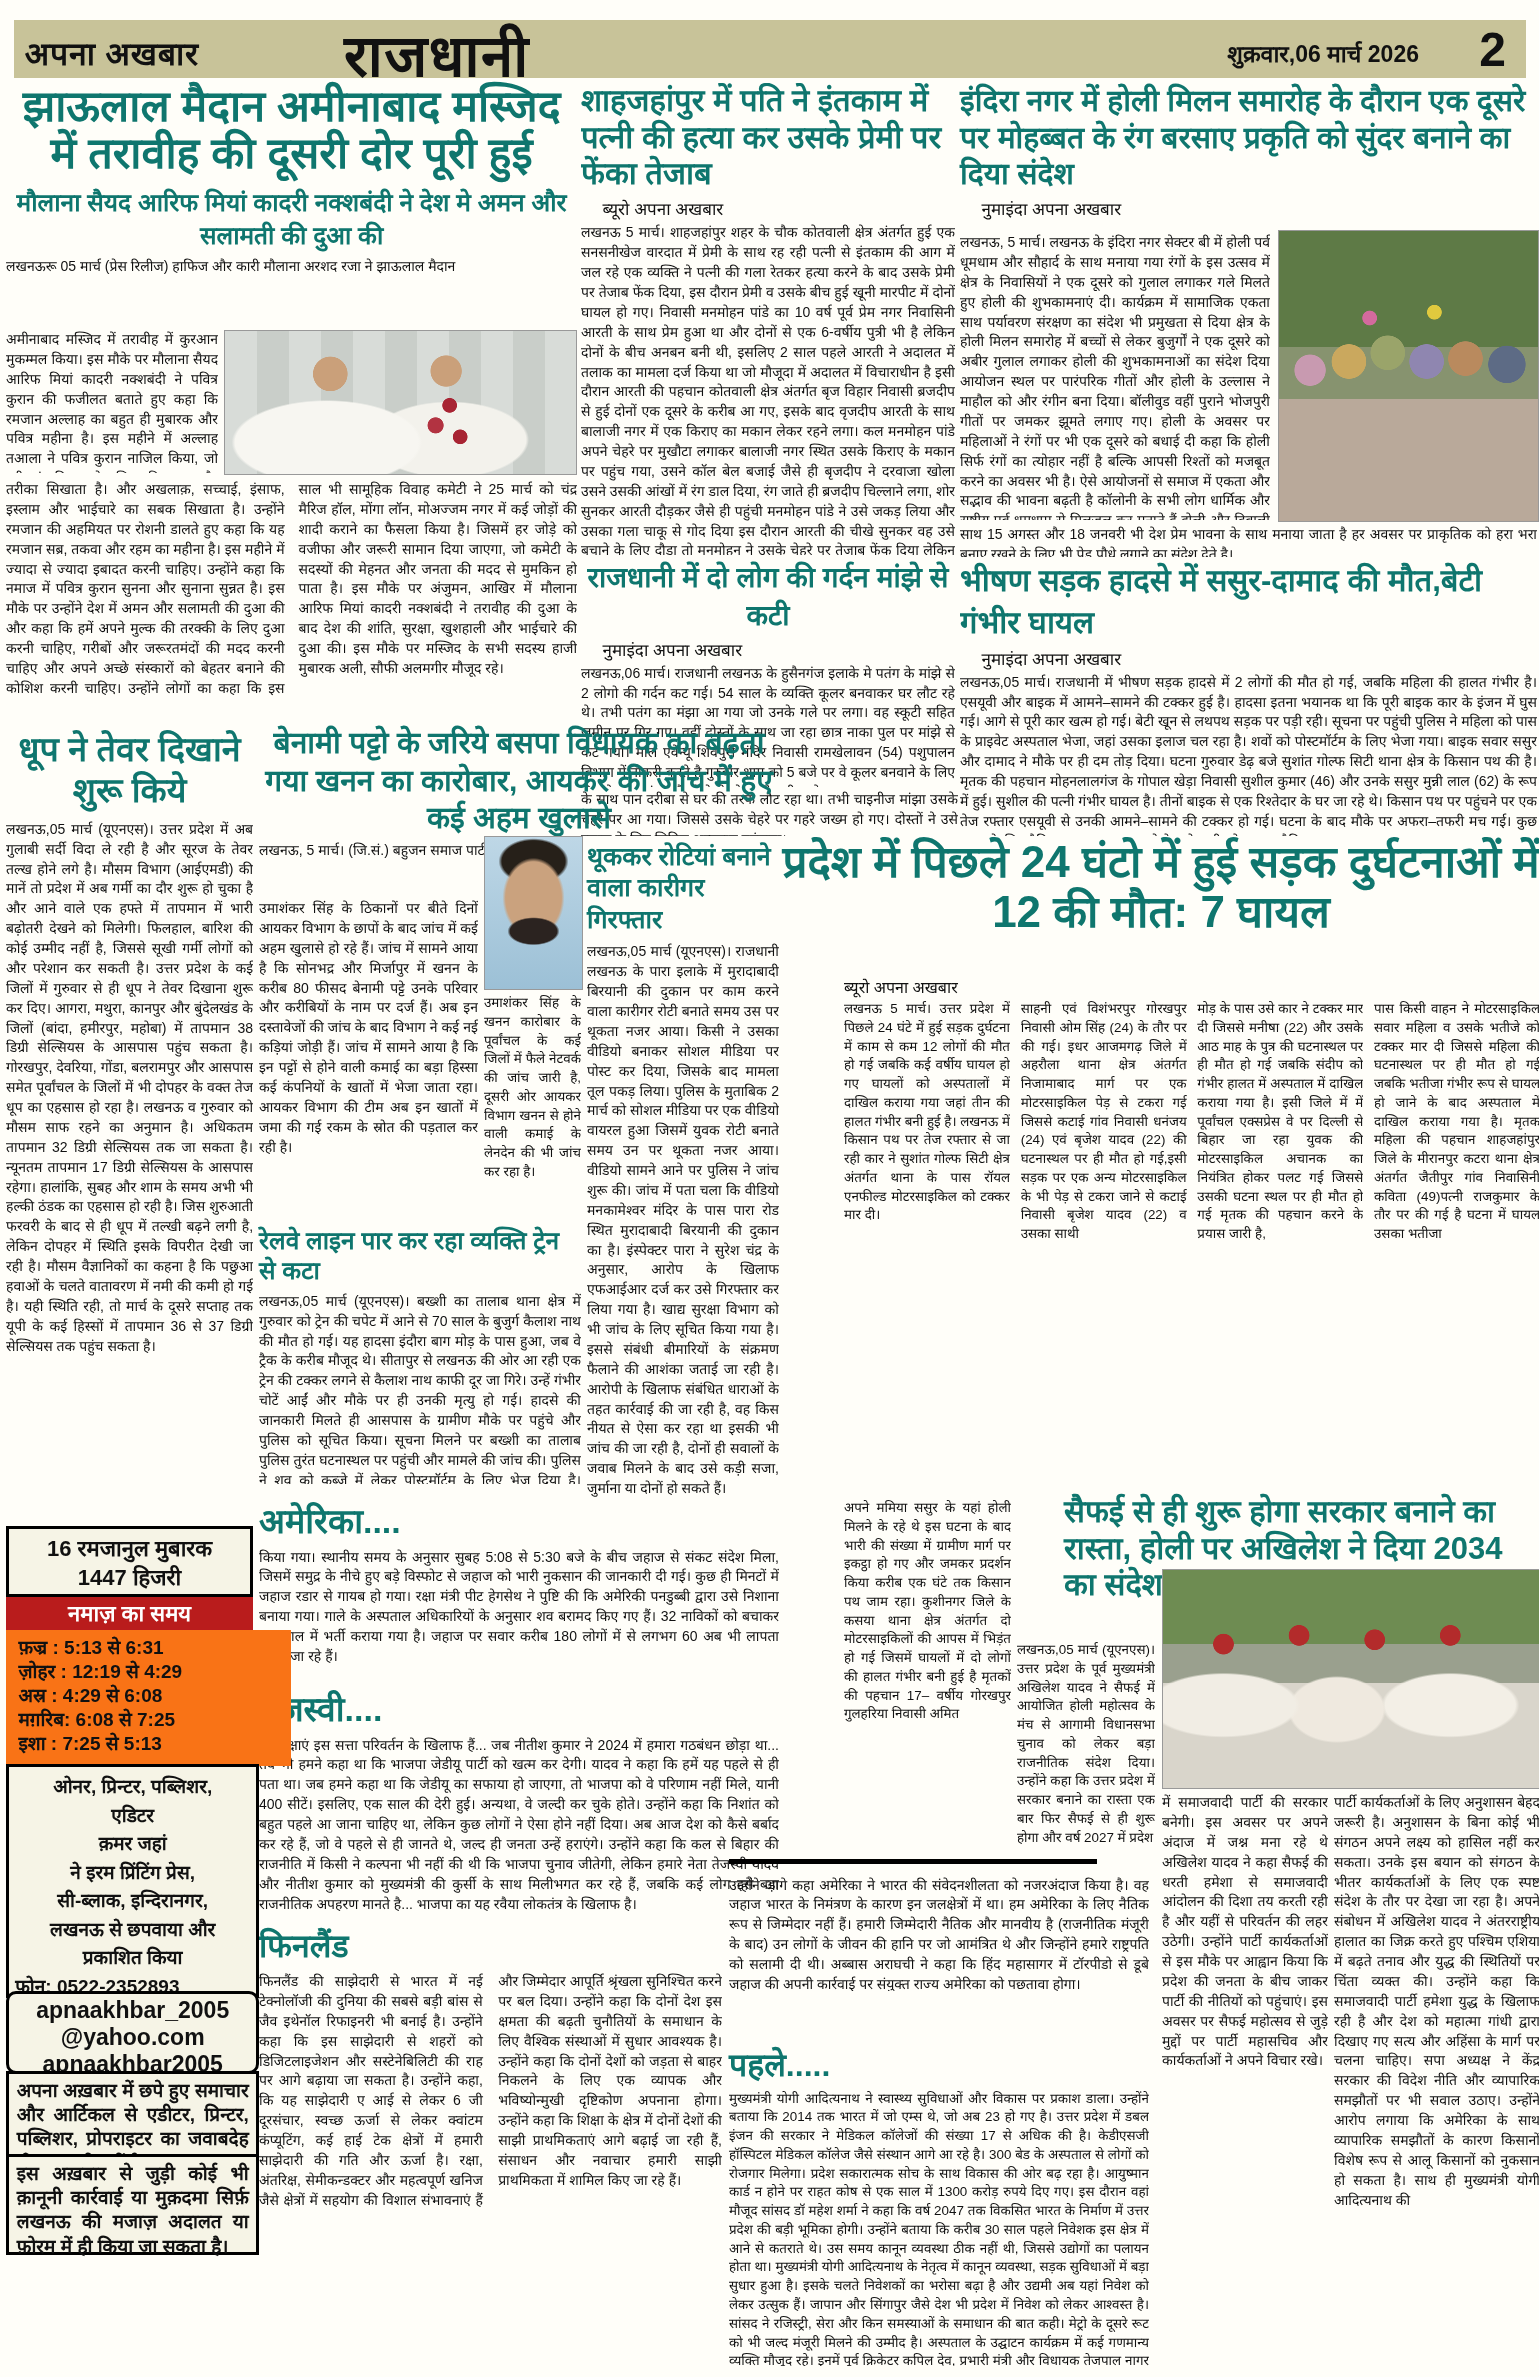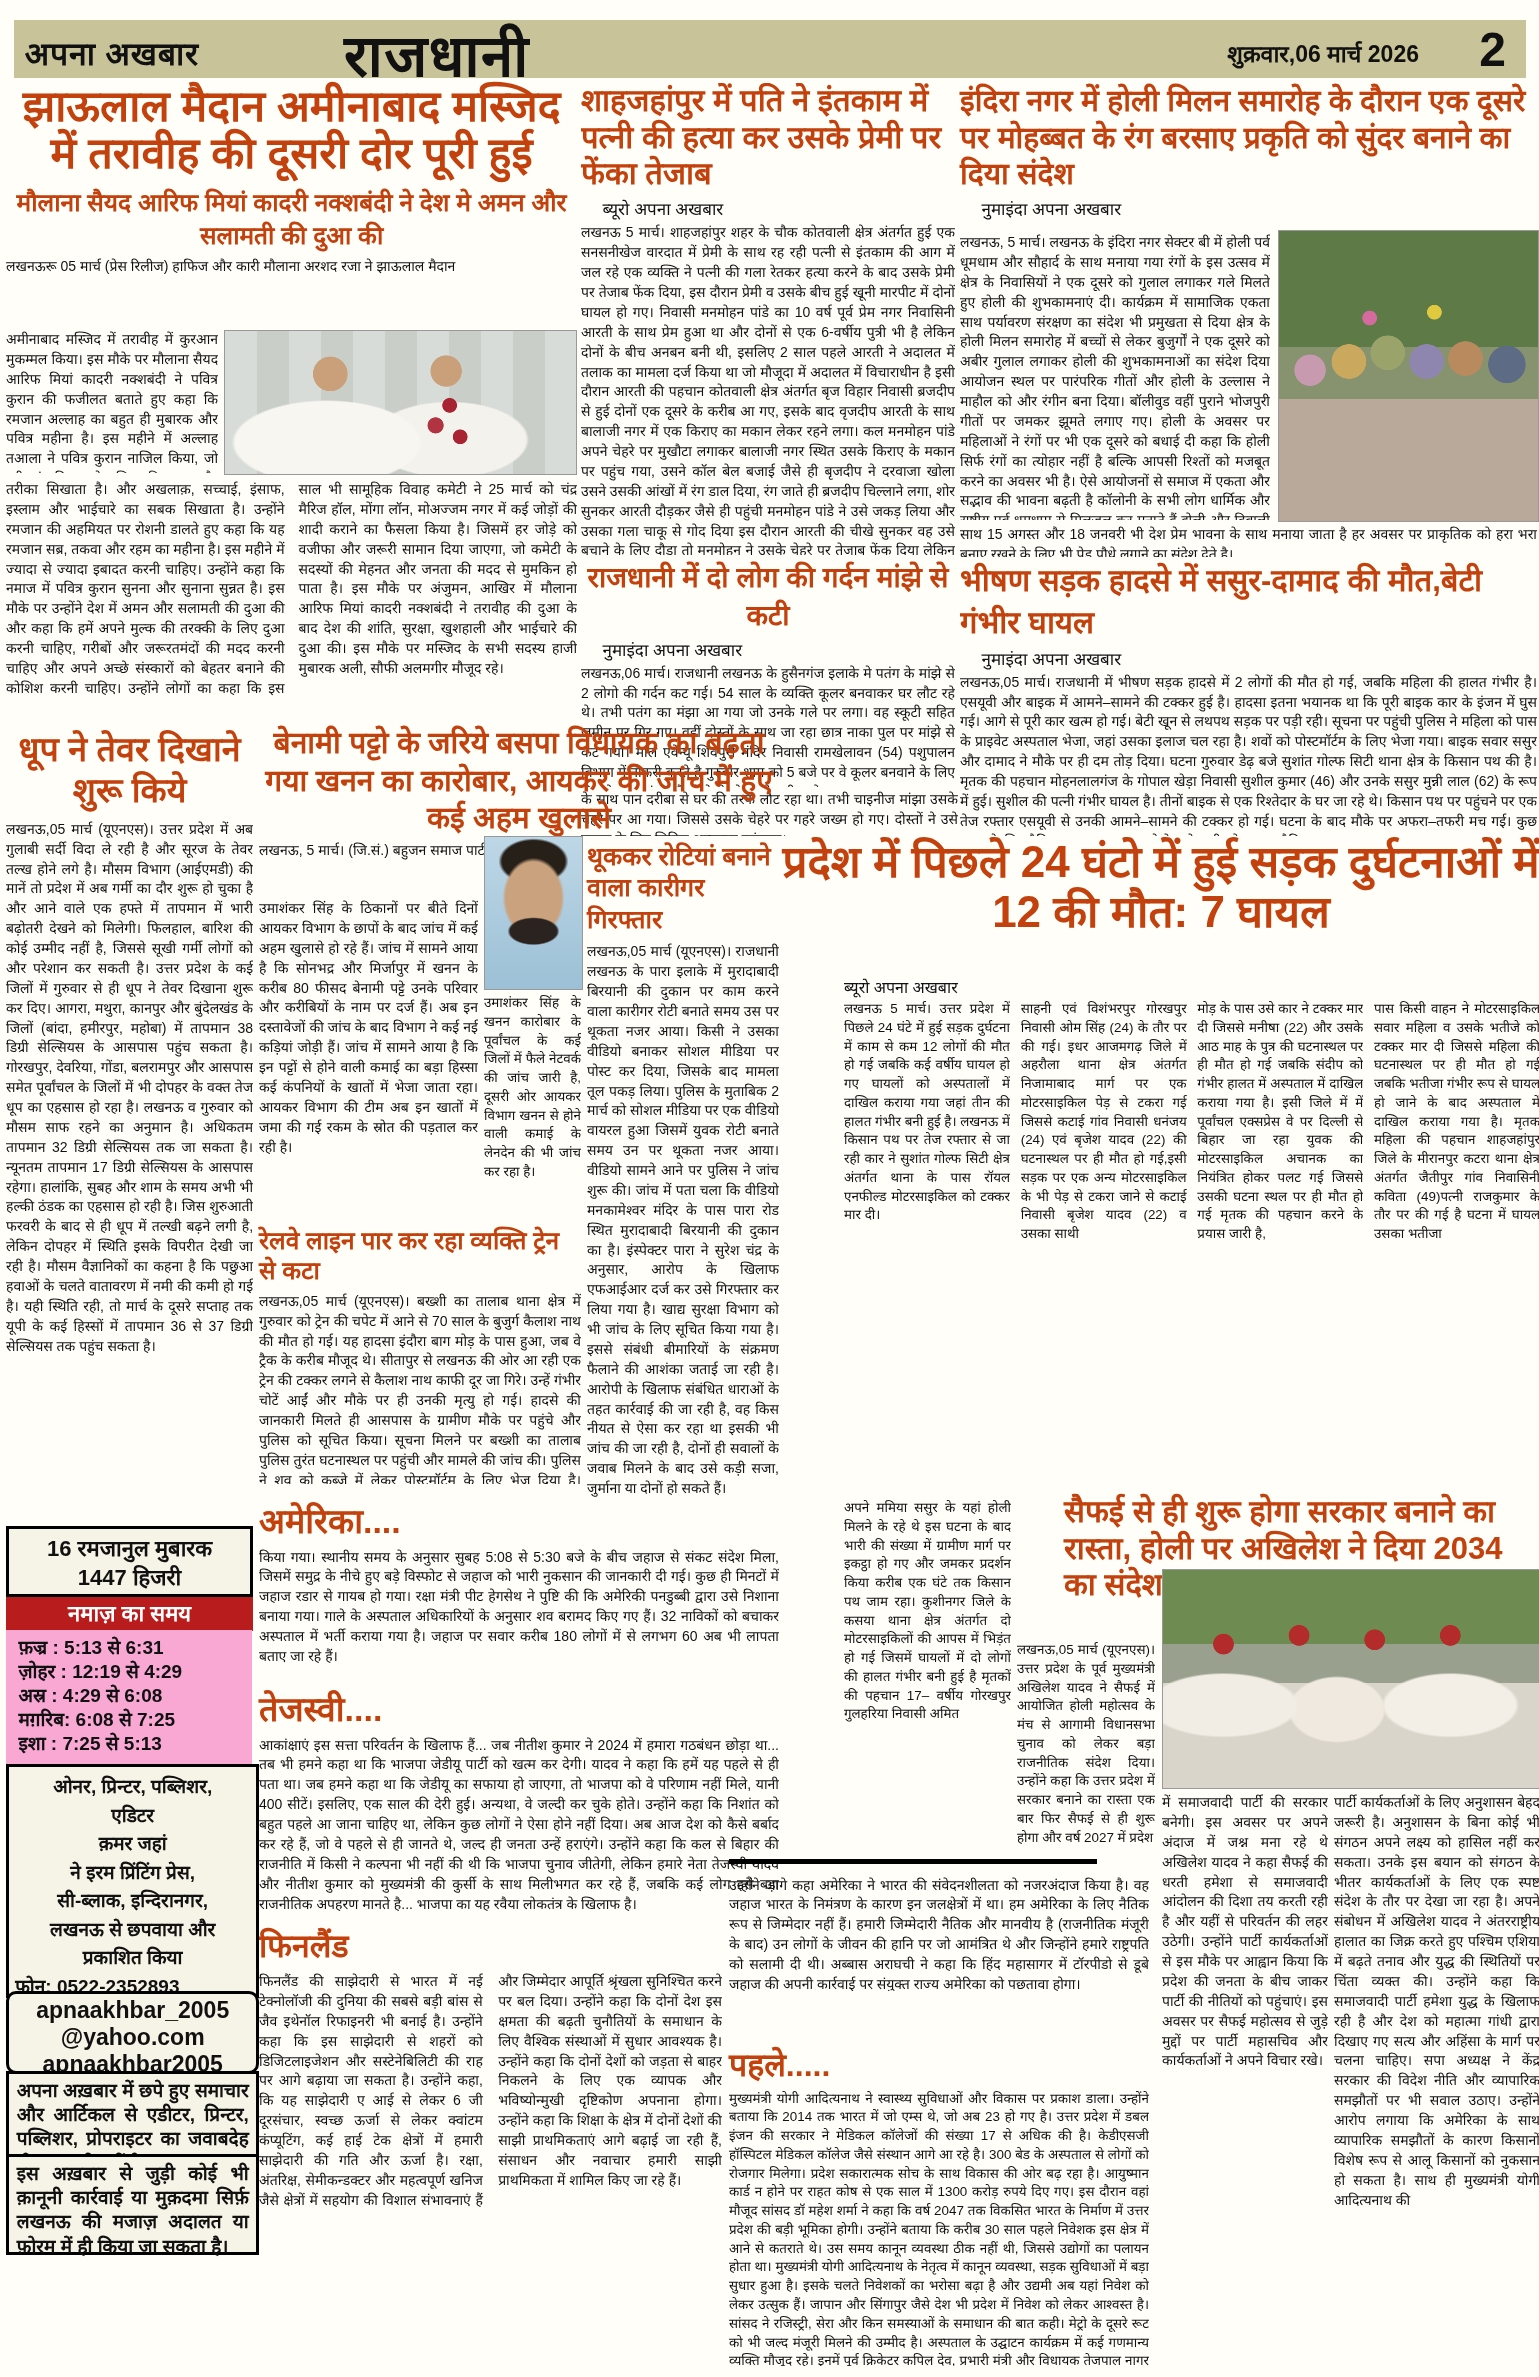--- a/index.html
+++ b/index.html
@@ -10,21 +10,21 @@
   .ctr{text-align:center;}
   .ovh{overflow:hidden;}
 
   
   .masthead{left:14px;top:20px;width:1512px;height:58px;background:#c8c399;}
   .brand{left:10.7px;top:10.7px;font-size:32px;font-weight:bold;letter-spacing:0.8px;}
   .paper-title{left:330px;top:-6.1px;font-size:58px;font-weight:bold;letter-spacing:1.5px;}
   .edition-date{right:107px;top:17px;font-size:23px;font-weight:bold;}
   .page-number{right:20px;top:1.5px;font-size:48px;font-weight:bold;}
 
-  .headline{font-weight:bold;color:#c2410c;}
+  .headline{font-weight:bold;color:#0f766e;}
   .byline{font-size:17px;margin:4.6px 0 3.1px 21.5px;}
   .body-text{font-size:14px;line-height:1.42;}
   .small-text{font-size:13.4px;line-height:1.4;}
 
   .photo{position:absolute;border:0.8px solid #999;}
   .photo-mosque{background:
      radial-gradient(circle at 64% 52% , #a82433 0 7px, transparent 7.7px),
      radial-gradient(circle at 60% 66% , #b23341 0 7.7px, transparent 8.4px),
      radial-gradient(circle at 67% 74% , #a82433 0 7px, transparent 7.7px),
      radial-gradient(circle at 30% 30% , #caa07a 0 17px, transparent 17.6px),
@@ -55,21 +55,21 @@
      radial-gradient(ellipse at 16% 62%, #f1ede4 0 16%, transparent 17%),
      radial-gradient(ellipse at 46% 64%, #efe9df 0 16%, transparent 17%),
      radial-gradient(ellipse at 76% 62%, #f3efe6 0 16%, transparent 17%),
      linear-gradient(to bottom,#6e8c52 0 34%, #9aa08e 34% 52%, #d9d5cb 52% 100%);}
 
   
   .sbox{border:3.1px solid #000;background:#f6f4e6;font-weight:bold;}
   .hijri{left:6.1px;top:1526px;width:241px;height:60px;font-size:22px;line-height:1.35;padding-top:4.6px;}
   .namaz-head{left:6.1px;top:1597px;width:247px;height:34px;background:#b91c1c;color:#fff;
               font-size:22px;font-weight:bold;line-height:34px;}
-  .namaz-times{left:6.1px;top:1630px;width:246px;height:130px;background:#f9a8d4;padding-top:6.1px;}
+  .namaz-times{left:6.1px;top:1630px;width:285px;height:130px;background:#f97316;padding-top:6.1px;}
   .namaz-row{font-size:19px;line-height:1.26;padding-left:12.3px;text-align:left;font-weight:bold;}
   .publisher{left:6.1px;top:1764px;width:235px;height:216px;font-size:19px;line-height:1.5;padding:6.1px;}
   .emails{left:6.1px;top:1991px;width:235px;height:71px;font-size:23px;line-height:1.18;padding:3.1px 6.1px;font-weight:bold;border-radius:10px;}
   .disc{font-size:19px;line-height:1.28;padding:4.6px 7.7px;text-align:justify;}
   .disc1{left:6.1px;top:2071px;width:232px;height:75px;}
   .disc2{left:6.1px;top:2154px;width:232px;height:86px;}
 
   .rule{background:#000;}
 </style>
 </head>

